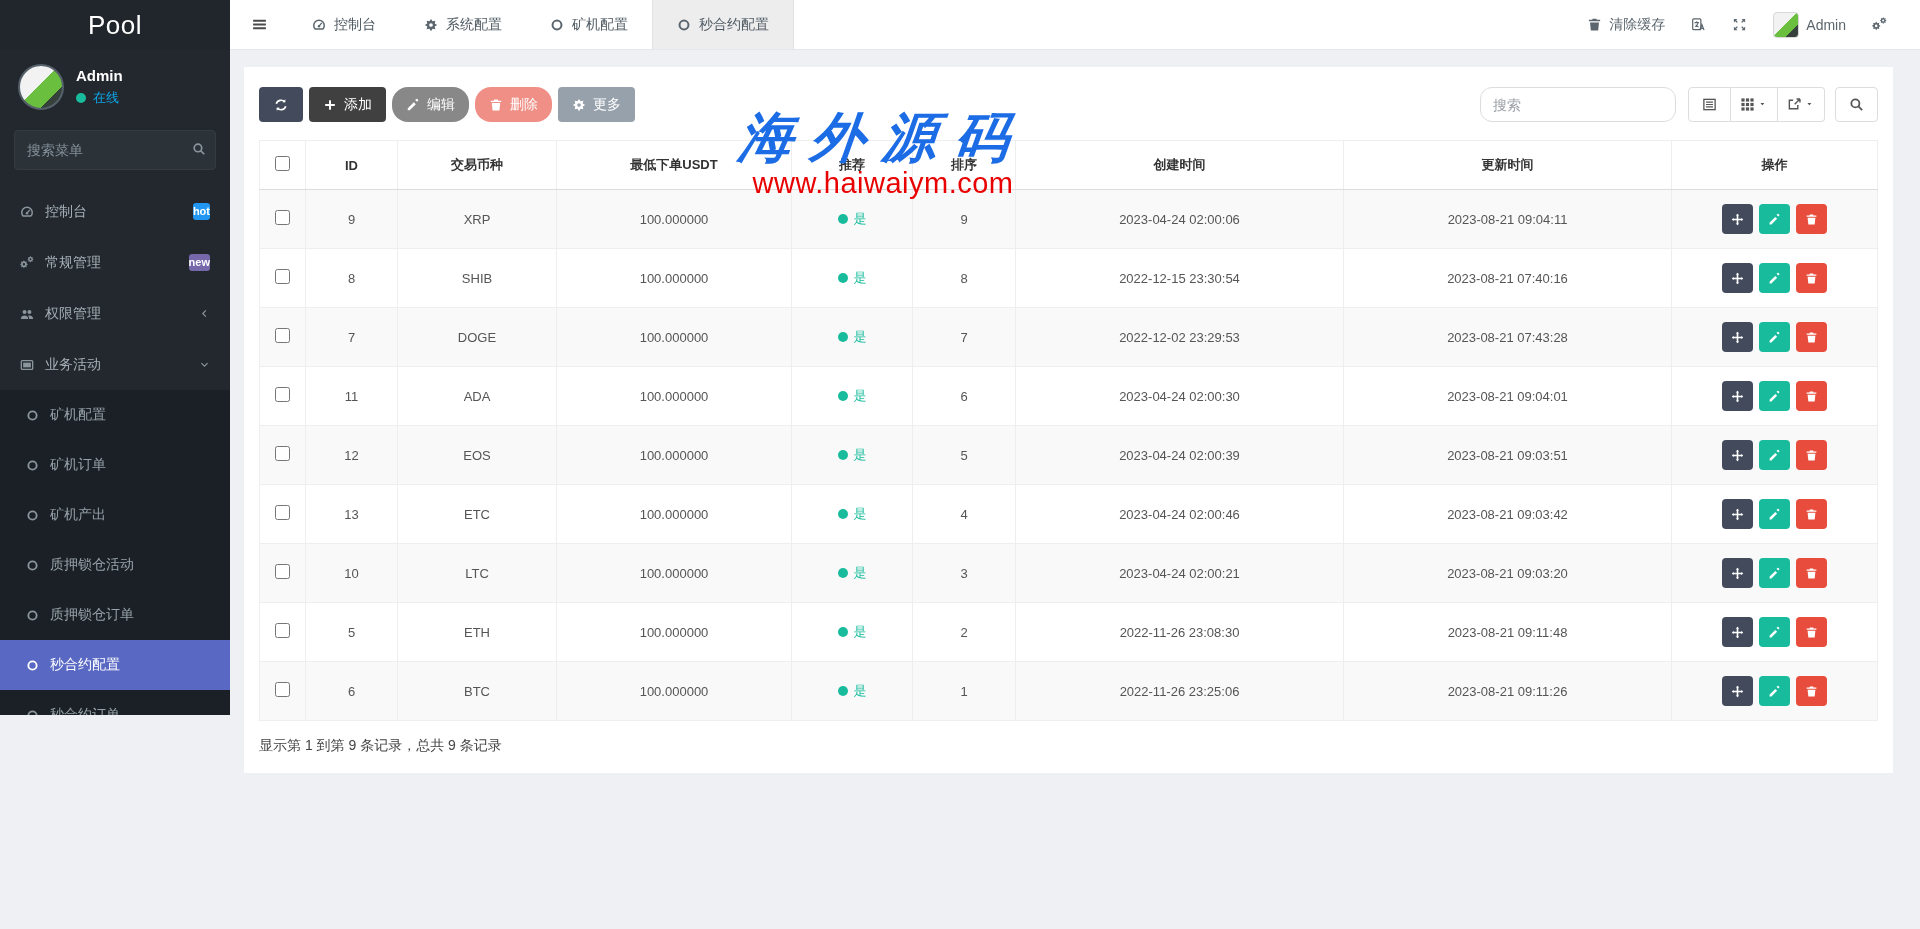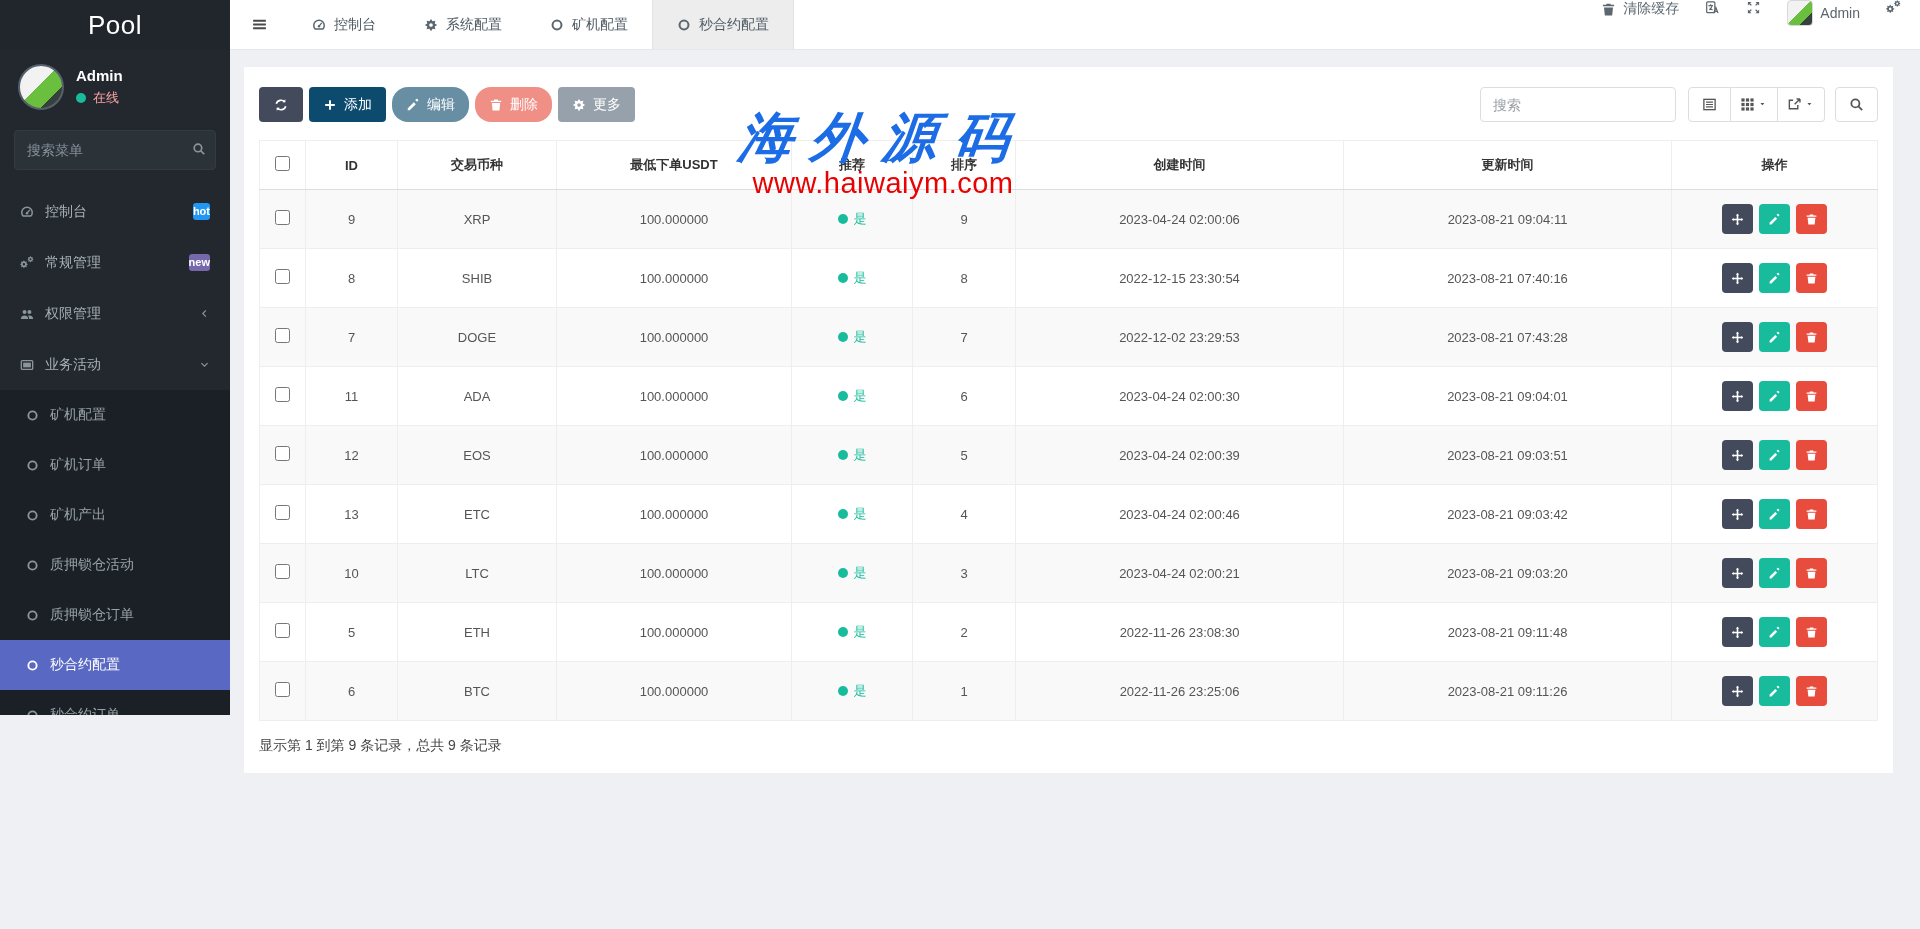--- a/index.html
+++ b/index.html
@@ -10,21 +10,21 @@
   
   #app { display:flex; width:1920px; height:715px; }
 
   
   #sidebar { width:230px; min-width:230px; background:#22282d; color:#a6b0b6; display:flex; flex-direction:column; overflow:hidden; }
   .brand { height:50px; display:flex; align-items:center; justify-content:center; color:#fff; font-size:26px; font-weight:500; letter-spacing:.5px; background:#20262b; flex-shrink:0; }
   .user-panel { display:flex; align-items:center; padding:14px 18px 10px; gap:12px; flex-shrink:0; }
   .avatar { width:46px; height:46px; border-radius:50%; border:2px solid #55606a; background:linear-gradient(135deg,#f2f2f2 0 46%,#6bbf3e 46% 74%,#35413a 74%); }
   .user-meta { display:flex; flex-direction:column; gap:5px; }
   .user-name { color:#fff; font-weight:bold; font-size:15px; }
-  .user-status { display:flex; align-items:center; gap:7px; color:#fca5a5; font-size:13px;text-align:right; }
+  .user-status { display:flex; align-items:center; gap:7px; color:#0ea5e9; font-size:13px;text-align:right; }
   .status-dot { width:10px; height:10px; border-radius:50%; background:#18bc9c; }
   .menu-search { margin:10px 14px 16px; position:relative; flex-shrink:0; }
   .menu-search input { width:100%; height:40px; background:#2b3238; border:1px solid #343c42; border-radius:4px; color:#9aa5ab; padding:0 34px 0 12px; font-size:14px; outline:none; }
   .menu-search input::placeholder { color:#84909a; }
   .menu-search .ic { position:absolute; right:10px; top:12px; color:#8b969c; }
   #menu { flex:1; overflow:hidden; }
   .menu-item { height:51px; display:flex; align-items:center; padding:0 20px; gap:11px; font-size:14px; color:#a6b0b6; cursor:pointer; }
   .menu-item .ic { color:#8b969c; }
   .menu-item .label { flex:1; }
   .badge { font-size:11px; font-weight:bold; color:#fff; border-radius:3px; padding:3px 0; line-height:1; }
@@ -42,38 +42,38 @@
   #main { flex:1; display:flex; flex-direction:column; position:relative; }
 
   
   #topbar { height:50px; background:#fff; border-bottom:1px solid #e4e7ea; display:flex; align-items:stretch; flex-shrink:0; }
   .burger { width:58px; display:flex; align-items:center; justify-content:center; color:#4a4a4a; cursor:pointer; }
   .burger svg { width:17px; height:17px; }
   #topbar-tabs { display:flex; align-items:stretch; }
   .tab { display:flex; align-items:center; gap:8px; padding:0 24px; font-size:14px; color:#4f5a62; cursor:pointer; }
   .tab .ic { color:#5b666e; }
   .tab.active { background:#ededee; border-left:1px solid #e2e2e2; border-right:1px solid #e2e2e2; }
-  .topbar-right { margin-left:auto; display:flex; align-items:flex-start; gap:26px; padding-right:20px; color:#5b666e; font-size:14px; }
+  .topbar-right { margin-left:auto; display:flex; align-items:center; gap:26px; padding-right:34px; color:#5b666e; font-size:14px; }
   .tb-item { display:flex; align-items:center; gap:7px; cursor:pointer; color:#5b666e; }
   .tb-item svg { width:15px; height:15px; }
   .mini-avatar { width:26px; height:26px; border-radius:4px; border:1px solid #d8d8d8; background:linear-gradient(135deg,#f2f2f2 0 46%,#6bbf3e 46% 74%,#35413a 74%); }
 
   
   #content { padding:17px 28px 0 14px; }
   .card { background:#fff; padding:20px 15px 18px; }
   .toolbar { display:flex; align-items:center; margin-bottom:18px; }
   .btn { height:35px; border:none; border-radius:4px; color:#fff; font-size:14px; display:inline-flex; align-items:center; gap:7px; padding:0 14px; margin-right:6px; cursor:pointer; font-family:inherit; }
   .btn .ic { color:#fff; }
   .btn.dark { background:#424a5c; width:44px; justify-content:center; padding:0; }
-  .btn.green { background:#0c4a6e; }
+  .btn.green { background:#404040; }
   .btn.red { background:#e74c3c; }
   .btn.gray { background:#97a1ab; }
   .btn.disabled { opacity:.62; cursor:default;border-radius:16px; }
   .toolbar-right { margin-left:auto; display:flex; align-items:center; }
-  .search-input { width:196px; height:35px; border:1px solid #ddd; border-radius:4px; padding:0 12px; font-size:14px; color:#444; outline:none; margin-right:12px; font-family:inherit; }
+  .search-input { width:196px; height:35px; border:1px solid #ddd; border-radius:12px; padding:0 12px; font-size:14px; color:#444; outline:none; margin-right:12px; font-family:inherit; }
   .search-input::placeholder { color:#9aa0a6; }
   .btn-group { display:flex; margin-right:10px; }
   .tool-btn { height:35px; min-width:43px; background:#fff; border:1px solid #ddd; display:inline-flex; align-items:center; justify-content:center; gap:4px; color:#555; cursor:pointer; padding:0 9px; }
   .btn-group .tool-btn + .tool-btn { border-left:none; }
   .btn-group .tool-btn:first-child { border-radius:4px 0 0 4px; }
   .btn-group .tool-btn:last-child { border-radius:0 4px 4px 0; }
   .tool-btn.single { border-radius:4px; }
   .tool-btn svg { width:15px; height:15px; }
   .tool-btn .caret svg { width:9px; height:9px; }
 

